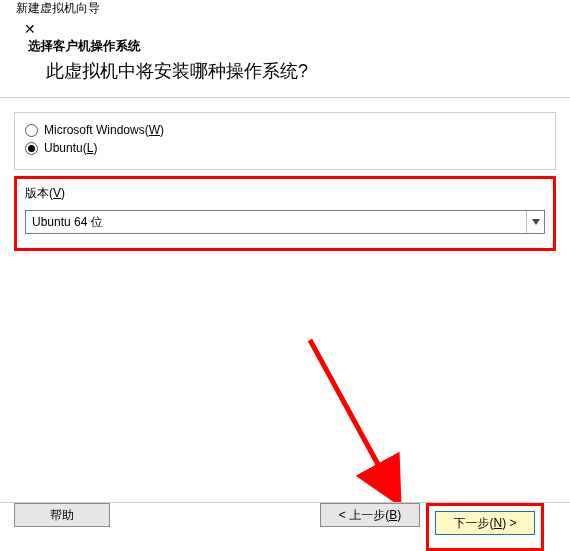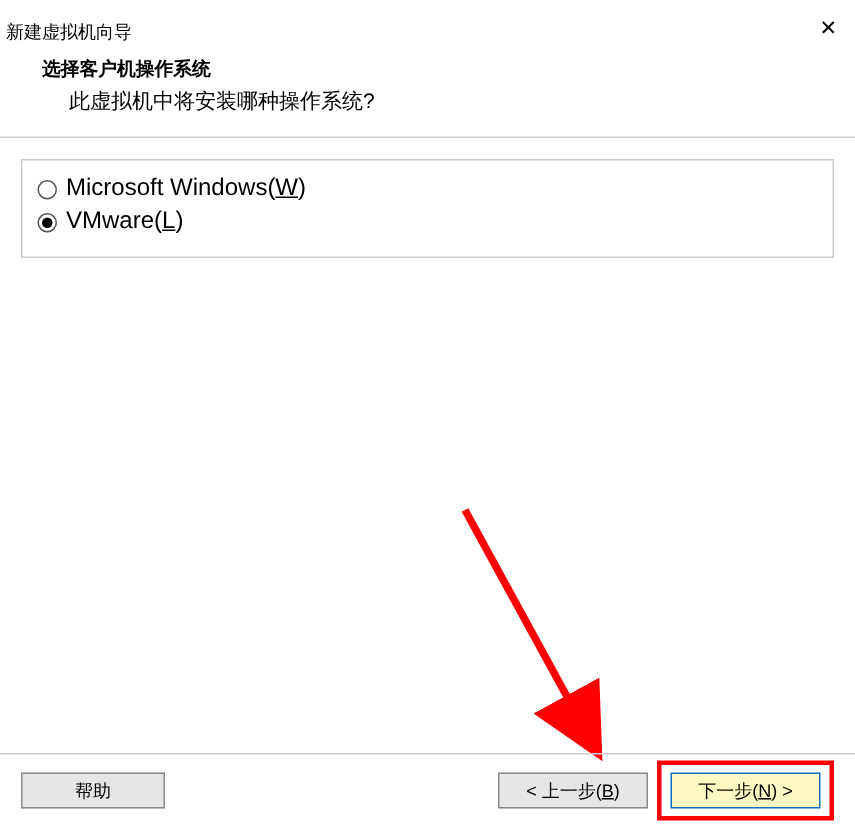--- a/index.html
+++ b/index.html
@@ -9,62 +9,63 @@
     font-size: 12px;
     background: #fff;
     width: 570px;
     height: 551px;
     overflow: hidden;
     position: relative;
   }
   .titlebar {
     height: 30px;
     display: flex;
-    align-items: flex-end;
-    padding: 0 4px;
+    align-items: flex-start;
+    padding: 0 16px;
     font-size: 12px;
     color: #000;
+    flex-direction: column;
   }
   .titlebar .spacer { flex: 1; }
   .close-icon {
     font-size: 14px;
     font-family: Arial, sans-serif;
     padding: 4px 8px;
     color: #000;
   }
   .header {
     padding: 8px 4px 14px 28px;
     border-bottom: 1px solid #ccc;
   }
   .header .heading {
     font-weight: bold;
     font-size: 12.5px;
     margin-bottom: 4px;
   }
   .header .subheading {
-    font-size: 14px;
+    font-size: 18px;
     padding-left: 18px;
   }
   .content {
     padding: 14px 14px 0 14px;
   }
   fieldset.os {
     border: 1px solid #ccc;
     margin: 0 0 6px 0;
     padding: 6px 10px 10px 10px;
   }
   fieldset.os legend {
     padding: 0 4px;
     font-size: 12px;
   }
   .radio-row {
     display: flex;
     align-items: center;
     margin: 4px 0;
-    font-size: 16px;
+    font-size: 12px;
     cursor: default;
   }
   .radio {
     width: 13px; height: 13px;
     border: 1px solid #555;
     border-radius: 50%;
     margin-right: 6px;
     display: inline-flex;
     align-items: center;
     justify-content: center;
@@ -109,24 +110,23 @@
   }
   .select .chev svg { width: 8px; height: 6px; }
   .divider {
     position: absolute;
     left: 0; right: 0;
     bottom: 48px;
     border-top: 1px solid #ccc;
   }
   .footer {
     position: absolute;
-    left: 0; right: 0; bottom: 0;
+    left: 0; right: 12px; bottom: 0;
     height: 48px;
     display: flex;
-    align-items: center;
     padding: 0 14px;
   }
   .footer .gap { flex: 1; }
   .btn {
     height: 24px;
     min-width: 100px;
     border: 1px solid #8a8a8a;
     background: #e6e6e6;
     font-size: 12px;
     display: inline-flex;
@@ -175,27 +175,40 @@
     <div class="radio-row">
       <span class="radio"></span>
       <span>
         <span>Microsoft Windows(</span><span class="u">W</span><span>)</span>
       </span>
     </div>
 
     <div class="radio-row">
       <span class="radio checked"></span>
       <span>
-        <span>VMware(</span><span class="u">L</span><span>)</span>
+        <span>Ubuntu(</span><span class="u">L</span><span>)</span>
       </span>
     </div>
 
 
   </fieldset>
 
+  <div class="version-wrap">
+    <div class="version-label">
+      <span>版本(</span><span class="u">V</span><span>)</span>
+    </div>
+    <div class="select">
+      <span class="value">Ubuntu 64 位</span>
+      <span class="chev">
+        <svg viewBox="0 0 8 6">
+            <path d="M0 0 L8 0 L4 6 Z" fill="#444"></path>
+          </svg>
+      </span>
+    </div>
+  </div>
 
 </div>
 
 <svg class="arrow" style="left:300px; top:330px;" width="120" height="180">
   <defs>
     <marker id="ah" markerWidth="10" markerHeight="10" refX="6" refY="5" orient="auto">
       <path d="M0,0 L10,5 L0,10 Z" fill="#ff0000"></path>
     </marker>
   </defs>
   <line x1="10" y1="10" x2="92" y2="160" stroke="#ff0000" stroke-width="5" marker-end="url(#ah)"></line>

